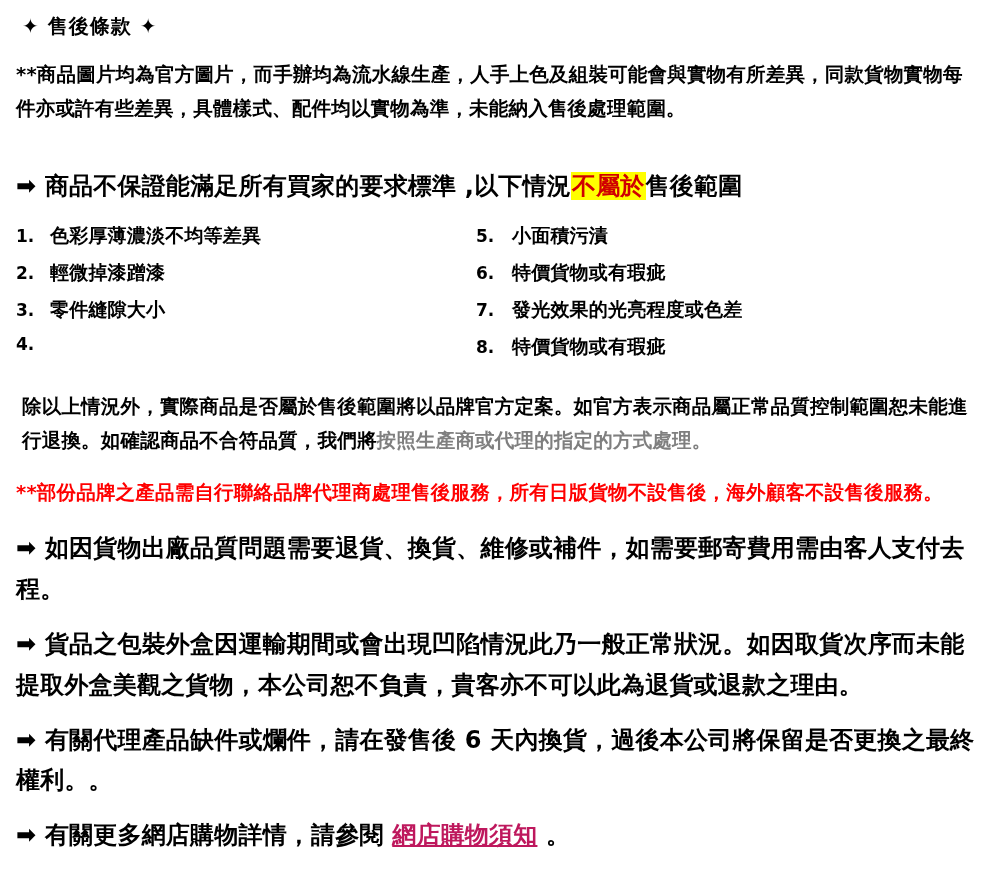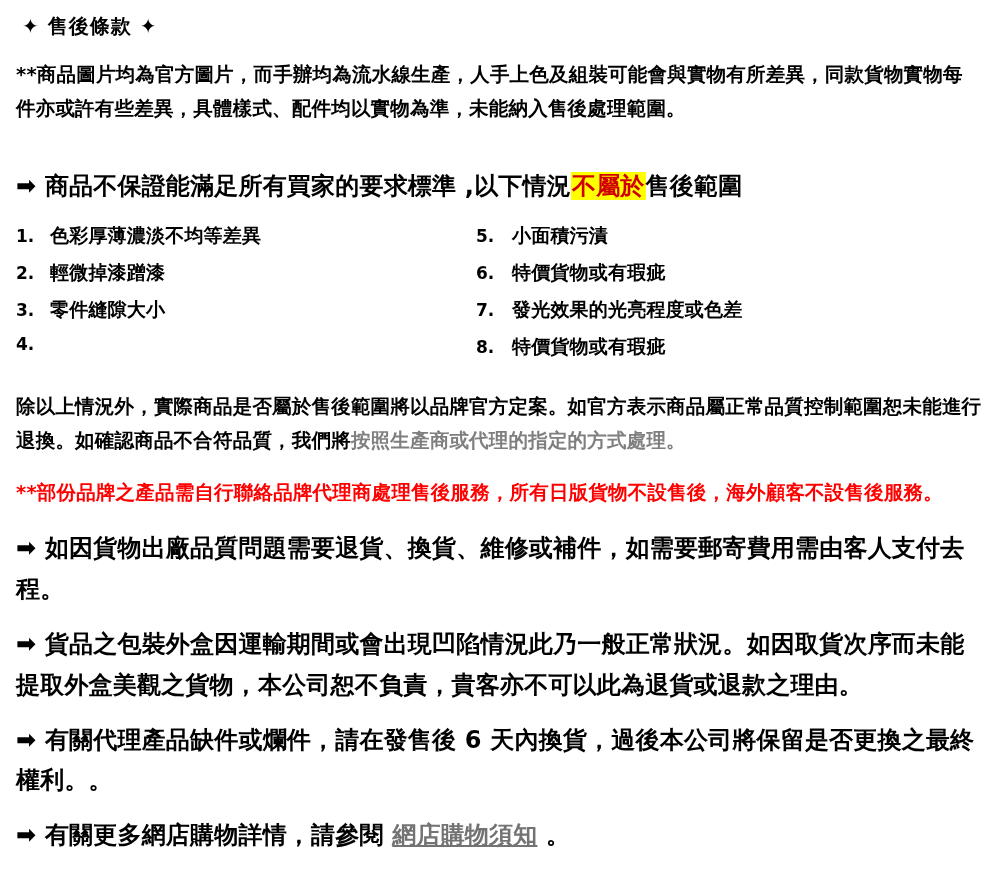--- a/index.html
+++ b/index.html
@@ -66,34 +66,34 @@
     flex: 0 0 34px;
     font-size: 17px;
     font-weight: bold;
   }
   .li.right .num { width: 36px; flex: 0 0 36px; }
   .li .txt { letter-spacing: 0.2px; }
   .body-para {
     font-size: 19.5px;
     font-weight: bold;
     line-height: 1.75;
-    margin: 30px 0 0 2px;
+    margin: 30px 0 0 8px;
     letter-spacing: 0.2px;
   }
   .grey { color: #7f7f7f; }
   .red-para {
     color: #ff0000;
     font-size: 19.5px;
     font-weight: bold;
     line-height: 1.75;
     margin: 18px 0 18px 2px;
     letter-spacing: 0.2px;
   }
   .link {
-    color: #737373;
+    color: #be185d;
     text-decoration: underline;
     cursor: pointer;
   }
   .arrow { font-weight: bold; }
 </style>
 </head>
 <body>
 
 <div class="page">
 

